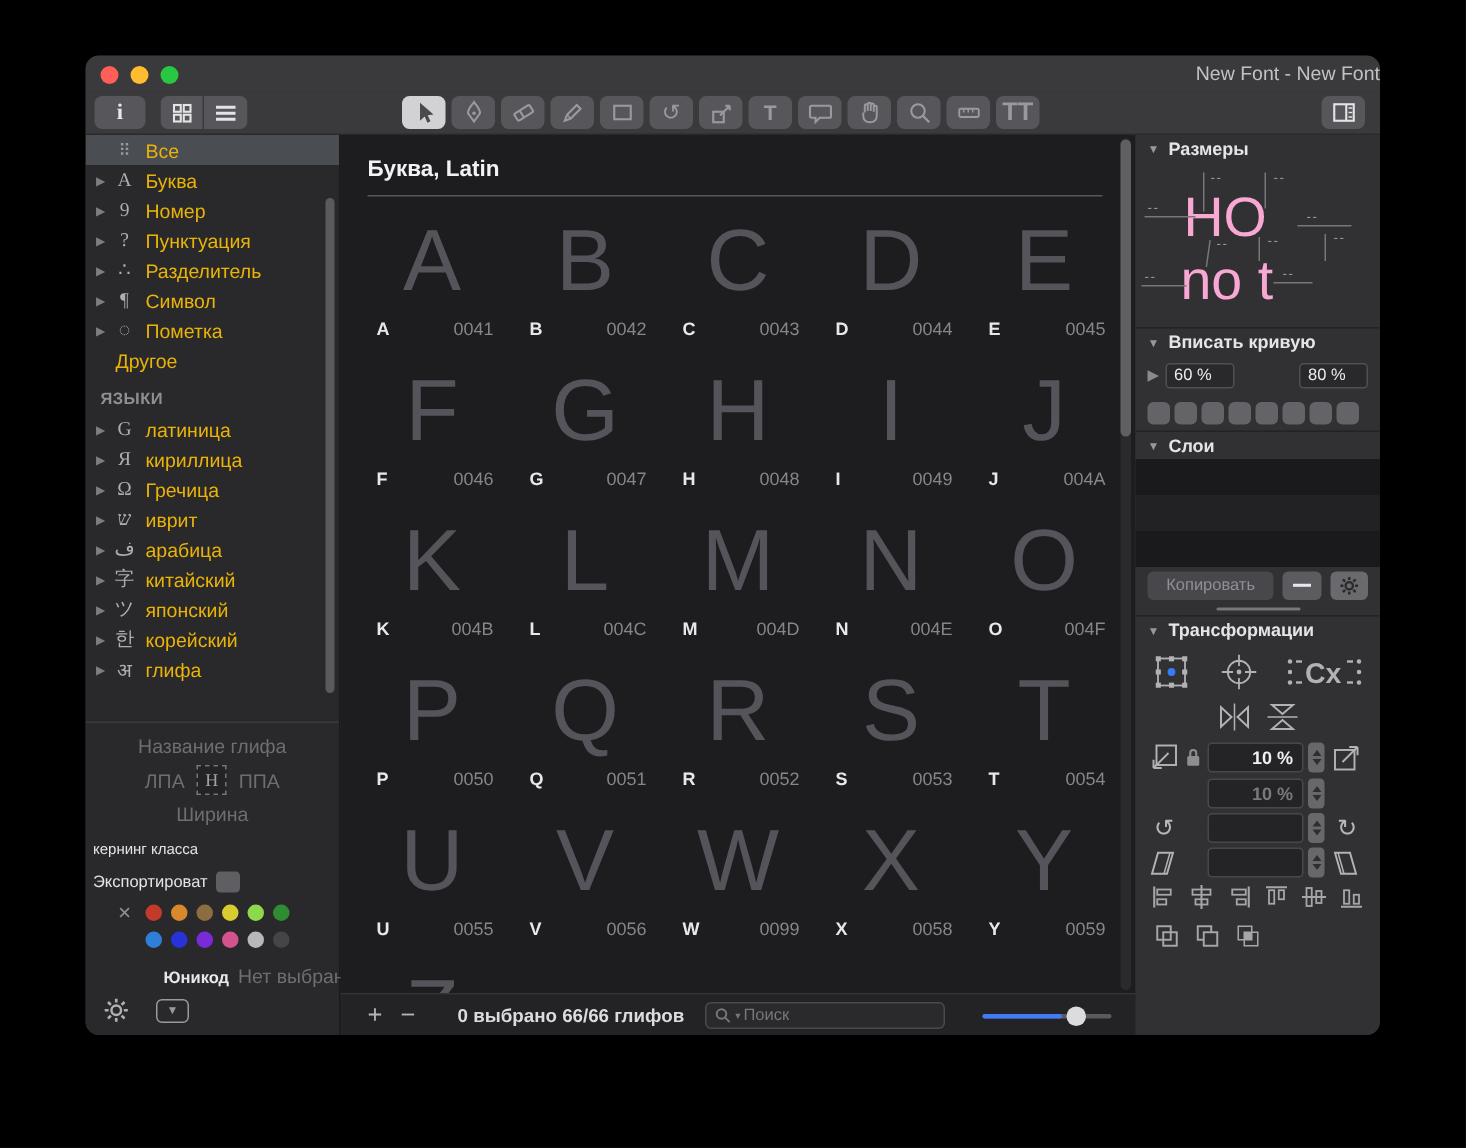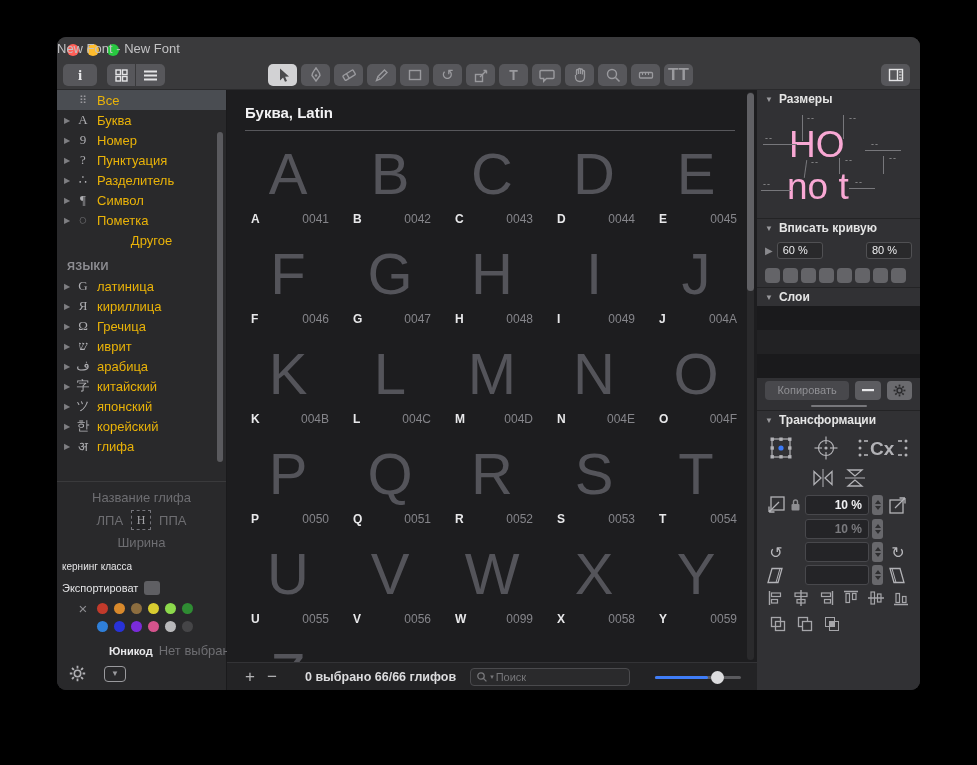--- a/index.html
+++ b/index.html
@@ -8,21 +8,21 @@
   .stage { position:relative; width:977px; height:765px; background:#000; }
 
   .window { position:absolute; left:57px; top:37px; width:863px; height:653px;
             background:#313134; border-radius:9px; overflow:hidden;
             box-shadow:0 0 0 1px rgba(0,0,0,.65), 0 18px 40px rgba(0,0,0,.55); }
 
   
   .titlebar { position:absolute; left:0; top:0; right:0; height:24px; background:#3a3a3c; }
   .lights { position:absolute; left:10px; top:7px; display:flex; gap:8px; }
   .light { width:12px; height:12px; border-radius:50%; }
-  .title { position:absolute; left:0; right:0; top:4px; text-align:left;
+  .title { position:absolute; left:0; right:0; top:4px; text-align:right;
            font-size:13px; color:#c2c2c4; font-weight:500; }
 
   
   .toolbar { position:absolute; left:0; top:24px; right:0; height:29px; background:#3a3a3c;
              border-bottom:1px solid #2a2a2c; }
   .tb-left { position:absolute; left:6px; top:3px; display:flex; gap:10px; }
   .tb-center { position:absolute; left:211px; top:3px; display:flex; gap:4px; }
   .tb-right { position:absolute; right:10px; top:3px; display:flex; }
   .tbtn { width:29px; height:22px; background:#57575b; border-radius:5px;
           display:flex; align-items:center; justify-content:center; color:#9a9a9e; }
@@ -41,21 +41,21 @@
   .sb-list { position:absolute; left:0; top:0; right:0; height:391px; overflow:hidden; }
   .sb-header { font-size:11px; font-weight:bold; color:#8e8e93; padding:10px 0 4px 10px;
                letter-spacing:.3px; }
   .sb-item { display:flex; align-items:center; height:20px; padding-left:4px; }
   .sb-item.selected { background:#4a4d52; }
   .disc { width:12px; font-size:8px; color:#7e7e82; text-align:center; flex:none; }
   .sb-icon { width:20px; text-align:center; flex:none; color:#aeaeb2;
              font-family:"Liberation Serif", serif; font-size:13px; }
   .sb-icon.braille { font-size:11px; color:#9a9a9e; }
   .sb-label { color:#eab308; font-size:13px; margin-left:4px; white-space:nowrap; }
-  .sb-item.plain { padding-left:16px;justify-content:center; }
+  .sb-item.plain { padding-left:16px; }
   .sb-scrollthumb { position:absolute; right:3px; top:42px; width:6px; height:330px;
                     background:#5a5a5e; border-radius:3px; }
 
   
   .glyph-info { position:absolute; left:0; right:0; top:391px; bottom:0;
                 border-top:1px solid #3a3a3c; padding-top:8px; }
   .gi-center { text-align:center; color:#6e6e72; font-size:13px; margin-bottom:5px; }
   .gi-metrics { display:flex; align-items:center; justify-content:center; gap:8px;
                 color:#6e6e72; font-size:13px; margin-bottom:5px; }
   .h-box { width:20px; height:20px; border:1px dashed #74747a; display:flex; align-items:center;

